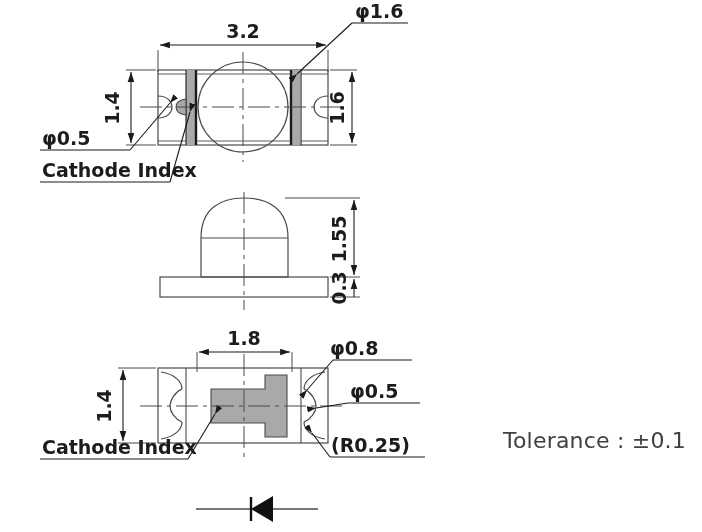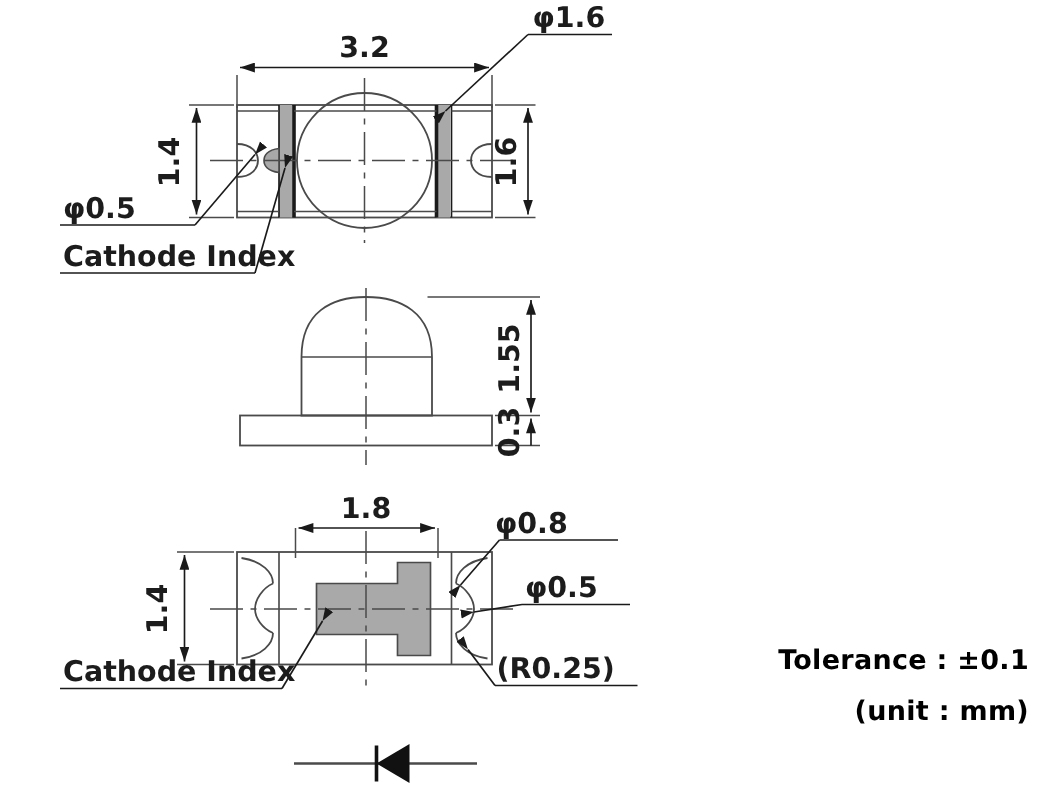--- a/index.html
+++ b/index.html
@@ -19,26 +19,25 @@
     left: 0;
     top: 0;
     width: 702px;
     height: 532px;
   }
   .note-block {
     position: absolute;
     right: 16px;
     top: 424px;
     text-align: right;
-    color: #000000;
-    font-size: 18px;
+    color: #404040;
+    font-size: 22px;
     line-height: 34px;
     font-family: "DejaVu Sans", sans-serif;
     letter-spacing: 0.2px;
-    font-weight: bold;
   }
   .note-line { display: block; white-space: pre; }
 </style>
 </head>
 <body>
 
 <svg id="drawing" viewBox="0 0 702 532" xmlns="http://www.w3.org/2000/svg">
 
   <defs>
     <marker id="arrIn" markerWidth="10" markerHeight="10" refX="9" refY="3" orient="auto" markerUnits="strokeWidth">
@@ -217,14 +216,13 @@
     <line x1="196" y1="509" x2="255" y2="509" stroke="#4a4a4a" stroke-width="1.6"></line>
     <line x1="272" y1="509" x2="318" y2="509" stroke="#4a4a4a" stroke-width="1.6"></line>
     <polygon points="273,496 273,522 251,509" fill="#111111"></polygon>
     <line x1="251" y1="497" x2="251" y2="521" stroke="#111111" stroke-width="2.4"></line>
   </g>
 
 </svg>
 
 <div class="note-block">
   <span class="note-line">Tolerance : ±0.1</span>
-  <span class="note-line">(unit : mm)</span>
 </div>
 
 </body></html>

